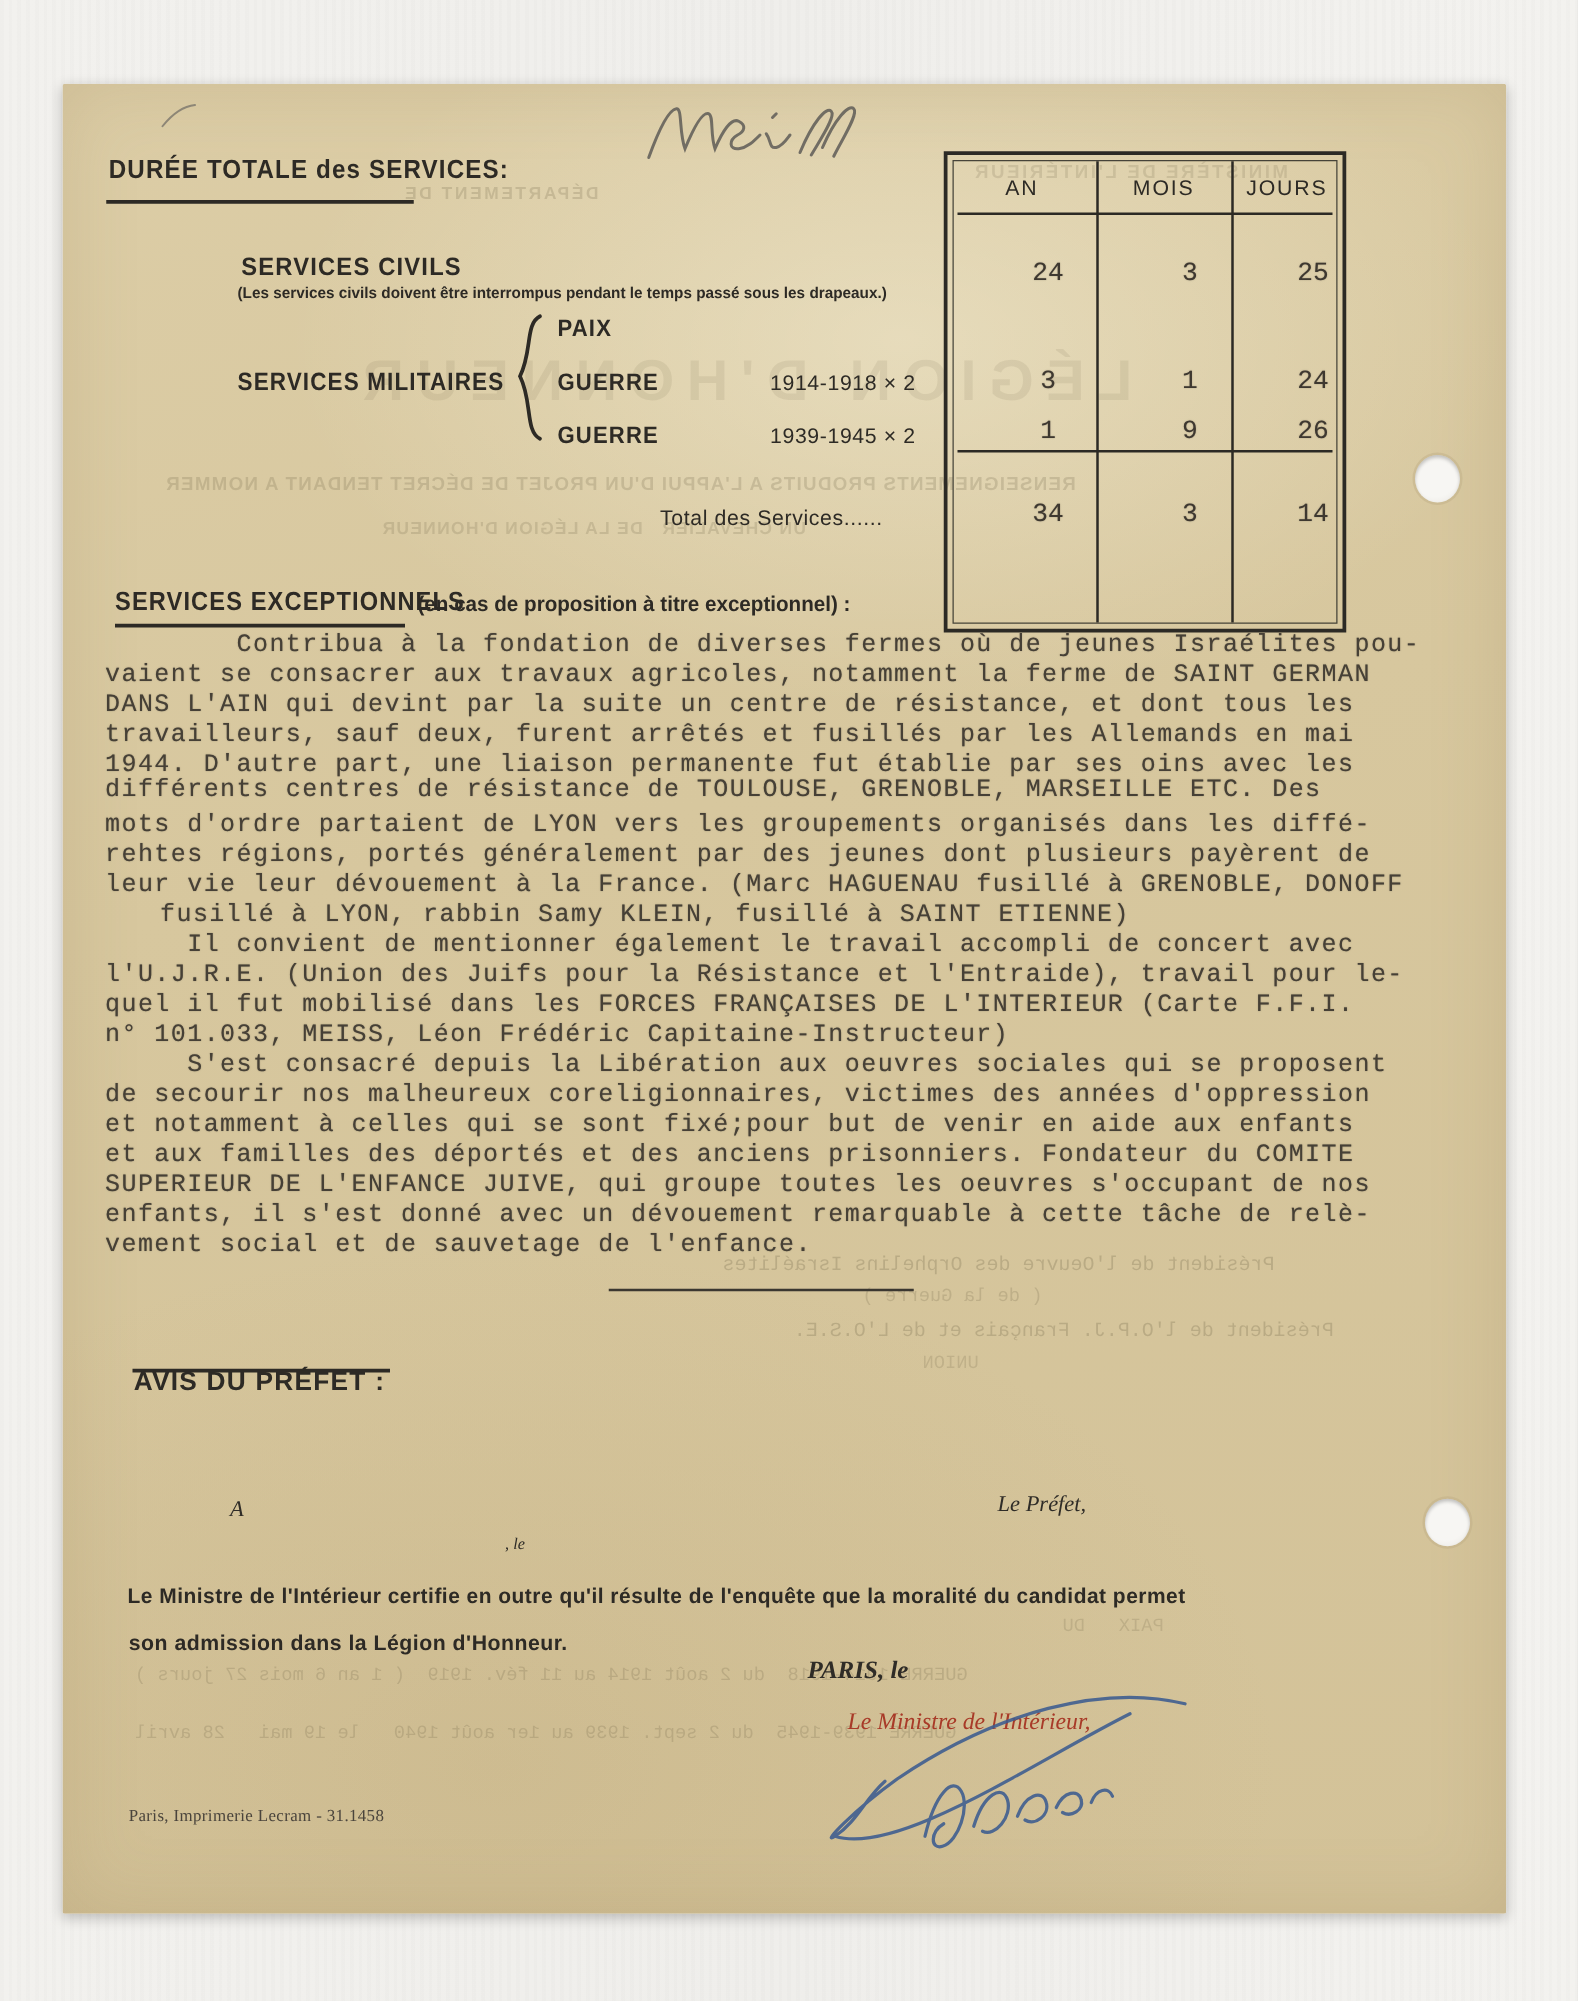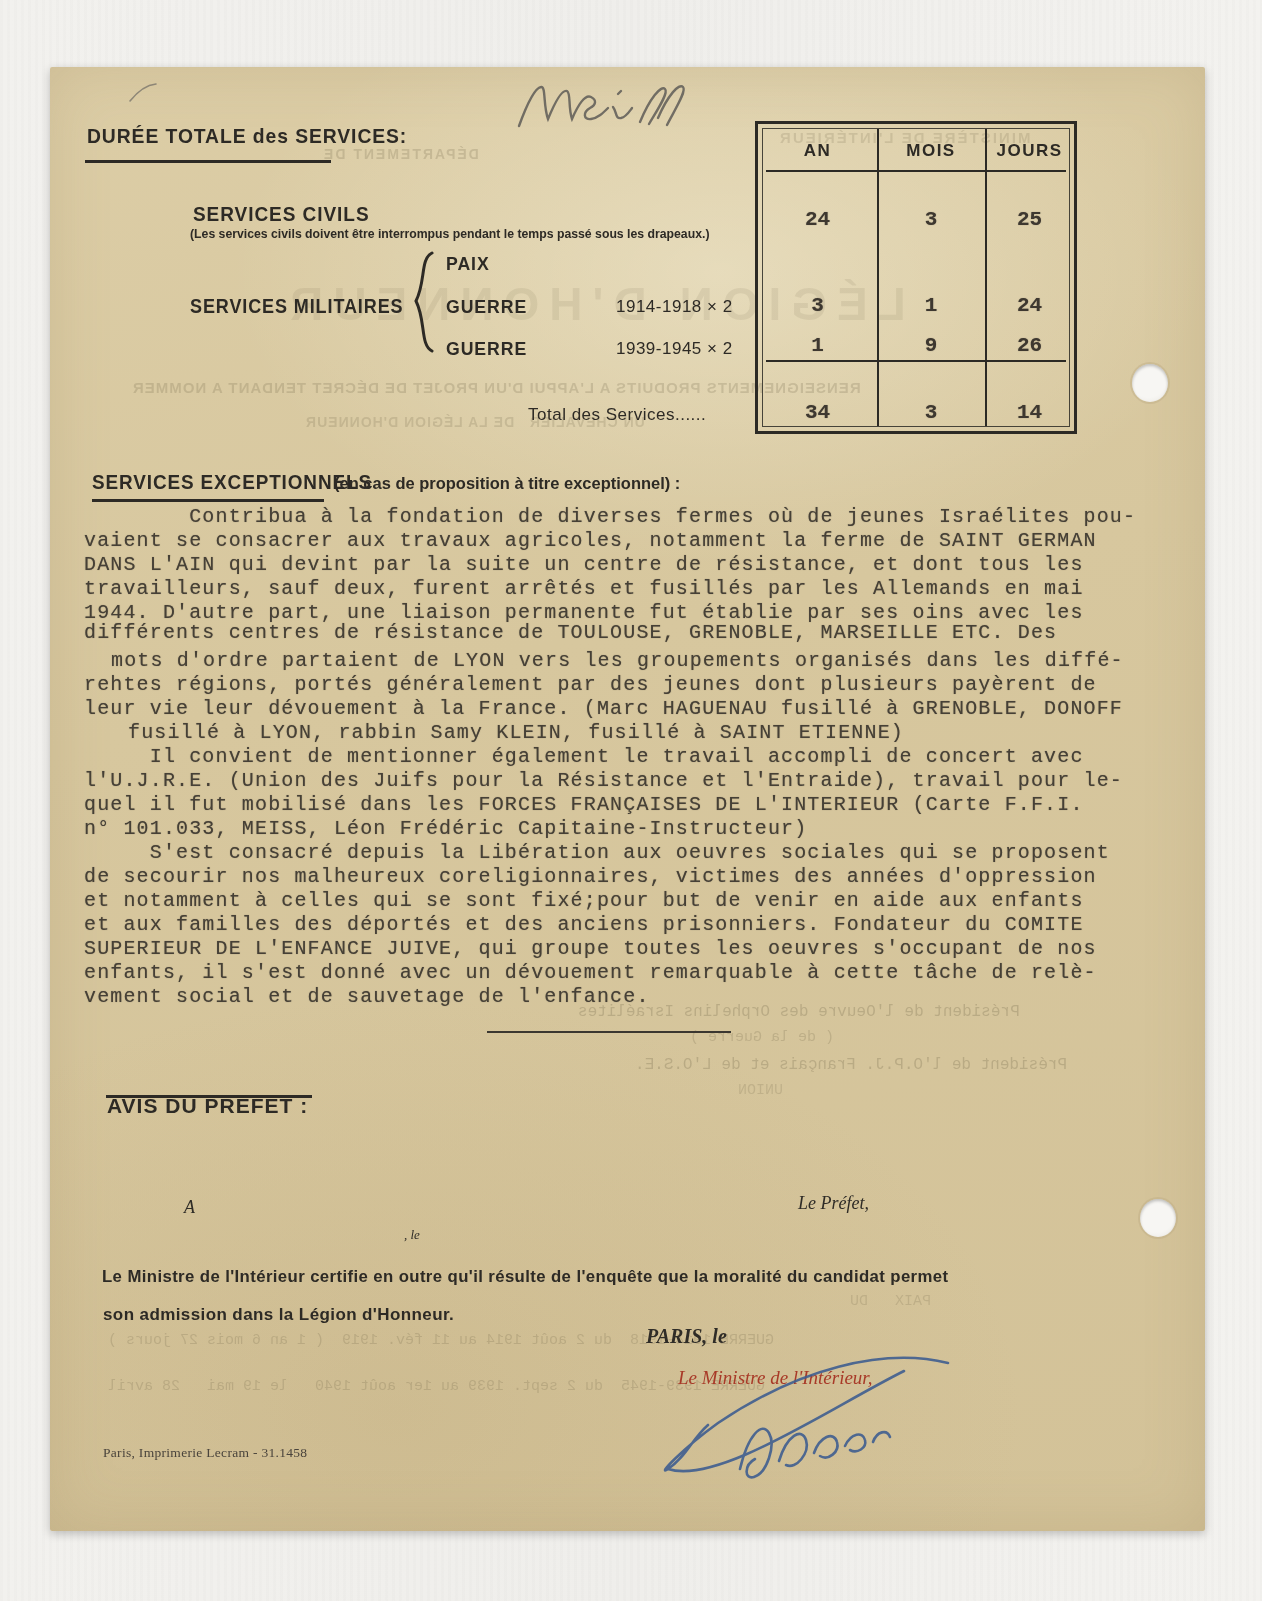--- a/index.html
+++ b/index.html
@@ -23,29 +23,29 @@
          white-space:pre;font-size:20px;letter-spacing:1.15px;
          text-shadow:0 0 1px rgba(70,64,54,.55);}
   .body-line{position:absolute;left:34px;line-height:24px;}
   .ital{font-family:"Liberation Serif","DejaVu Serif",serif;font-style:italic;color:#2f2c27;}
   .bleed{position:absolute;transform:scaleX(-1);color:rgba(100,90,62,1);
          font-weight:700;white-space:pre;pointer-events:none;}
   .bleed.mono{font-family:"Liberation Mono",monospace;font-weight:400;}
   .hole{position:absolute;width:36px;height:38px;border-radius:50%;
         background:radial-gradient(circle at 45% 40%,#f7f6f3 60%,#e8e6e1 100%);
         box-shadow:inset 0 2px 3px rgba(0,0,0,.22),0 0 0 2px rgba(190,172,132,.45);z-index:6;}
-  .tbl{position:absolute;left:705px;top:54px;width:322px;height:313px;
-       border:3px solid #2c2a25;box-sizing:border-box;z-index:3;font-weight:bold;}
+  .tbl{position:absolute;left:705px;top:54px;width:322px;height:385px;
+       border:3px solid #2c2a25;box-sizing:border-box;z-index:3;}
   .tbl-inner{position:absolute;inset:4px;border:1px solid rgba(44,42,37,.85);}
   .vline{position:absolute;top:5px;bottom:5px;width:2px;background:#2c2a25;}
   .hline{position:absolute;left:8px;right:8px;height:2px;background:#2c2a25;}
   .tcell{position:absolute;text-align:center;}
   .thead{font-size:17px;letter-spacing:1.5px;color:#2d2a25;}
   .tnum{font-family:"Liberation Mono",monospace;font-size:21px;color:#3e3830;
-        text-shadow:0 0 1px rgba(62,56,48,.5);}
+        text-shadow:0 0 1px rgba(62,56,48,.5);margin-left:21px;}
   .small-label{font-size:19px;font-weight:700;letter-spacing:1px;color:#2d2a25;transform:scaleX(.93);transform-origin:left top;}
   svg{display:block;}
 </style>
 </head>
 <body>
 
 <div class="scan">
   <div class="paper">
 
     <div class="bleed" style="left:728px;top:62px;font-size:15px;letter-spacing:2px;opacity:.16;z-index:2;">MINISTÈRE DE L'INTÉRIEUR</div>
@@ -118,21 +118,21 @@
     <div class="rule" style="left:42px;top:432px;width:232px;"></div>
     <div class="abs printed" style="left:284px;top:407px;font-size:17px;font-weight:700;letter-spacing:0;transform:scaleX(.97);transform-origin:left top;z-index:3;">(en cas de proposition à titre exceptionnel) :</div>
 
     <div style="z-index:3;">
       <div class="typed body-line" style="top:438px;">        Contribua à la fondation de diverses fermes où de jeunes Israélites pou-</div>
       <div class="typed body-line" style="top:462px;">vaient se consacrer aux travaux agricoles, notamment la ferme de SAINT GERMAN</div>
       <div class="typed body-line" style="top:486px;">DANS L'AIN qui devint par la suite un centre de résistance, et dont tous les</div>
       <div class="typed body-line" style="top:510px;">travailleurs, sauf deux, furent arrêtés et fusillés par les Allemands en mai</div>
       <div class="typed body-line" style="top:534px;">1944. D'autre part, une liaison permanente fut établie par ses oins avec les</div>
       <div class="typed body-line" style="top:554px;">différents centres de résistance de TOULOUSE, GRENOBLE, MARSEILLE ETC. Des</div>
-      <div class="typed body-line" style="top:582px;margin-left:27px;">mots d'ordre partaient de LYON vers les groupements organisés dans les diffé-</div>
+      <div class="typed body-line" style="top:582px;">mots d'ordre partaient de LYON vers les groupements organisés dans les diffé-</div>
       <div class="typed body-line" style="top:606px;">rehtes régions, portés généralement par des jeunes dont plusieurs payèrent de</div>
       <div class="typed body-line" style="top:630px;">leur vie leur dévouement à la France. (Marc HAGUENAU fusillé à GRENOBLE, DONOFF</div>
       <div class="typed body-line" style="top:654px;margin-left:44px;">fusillé à LYON, rabbin Samy KLEIN, fusillé à SAINT ETIENNE)</div>
       <div class="typed body-line" style="top:678px;">     Il convient de mentionner également le travail accompli de concert avec</div>
       <div class="typed body-line" style="top:702px;">l'U.J.R.E. (Union des Juifs pour la Résistance et l'Entraide), travail pour le-</div>
       <div class="typed body-line" style="top:726px;">quel il fut mobilisé dans les FORCES FRANÇAISES DE L'INTERIEUR (Carte F.F.I.</div>
       <div class="typed body-line" style="top:750px;">n° 101.033, MEISS, Léon Frédéric Capitaine-Instructeur)</div>
       <div class="typed body-line" style="top:774px;">     S'est consacré depuis la Libération aux oeuvres sociales qui se proposent</div>
       <div class="typed body-line" style="top:798px;">de secourir nos malheureux coreligionnaires, victimes des années d'oppression</div>
       <div class="typed body-line" style="top:822px;">et notamment à celles qui se sont fixé;pour but de venir en aide aux enfants</div>

